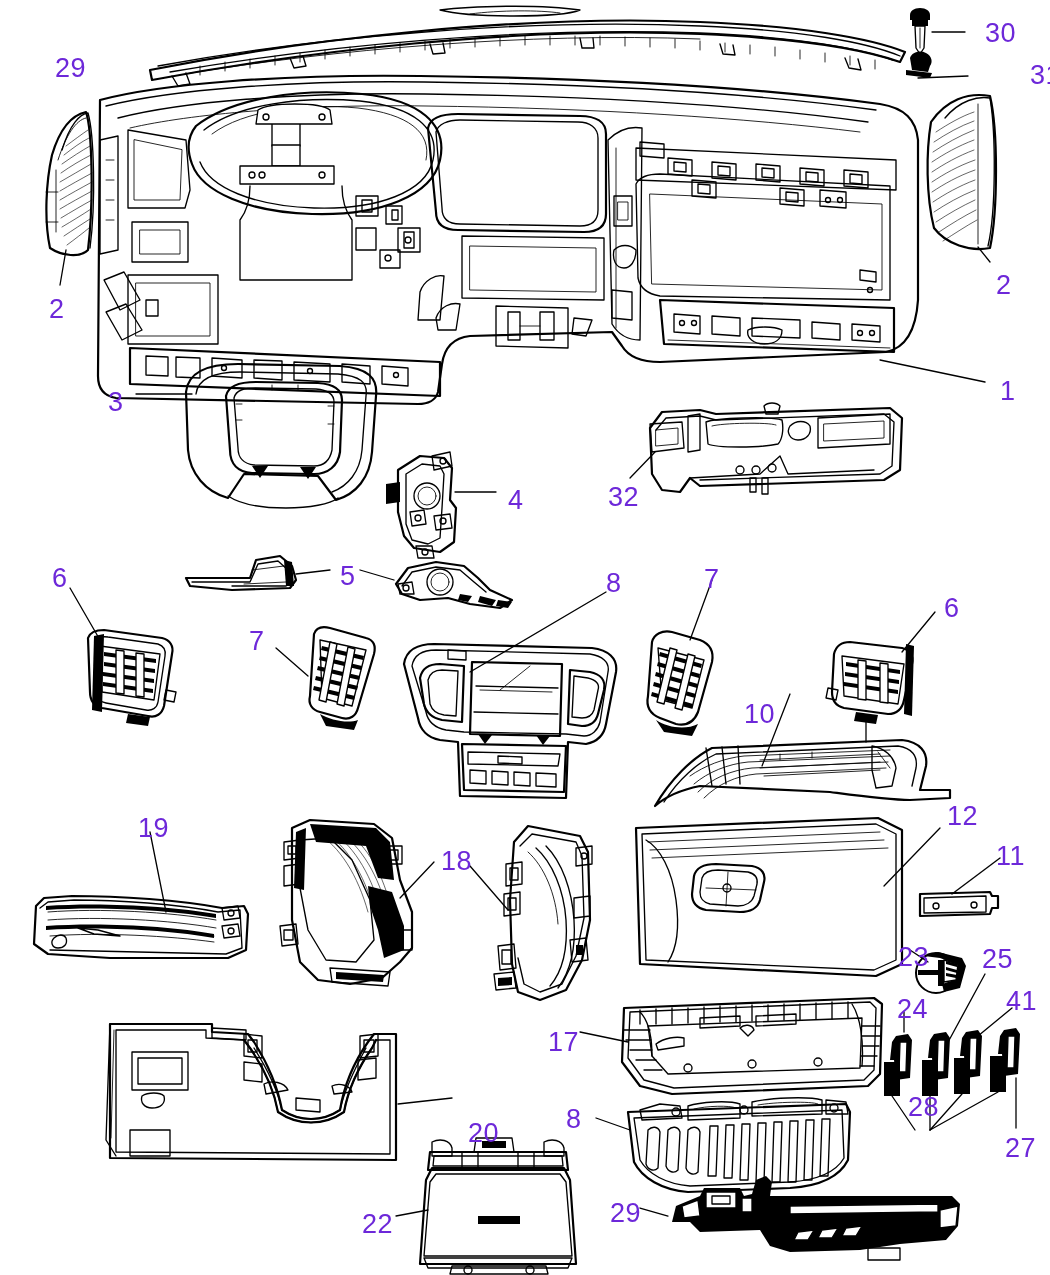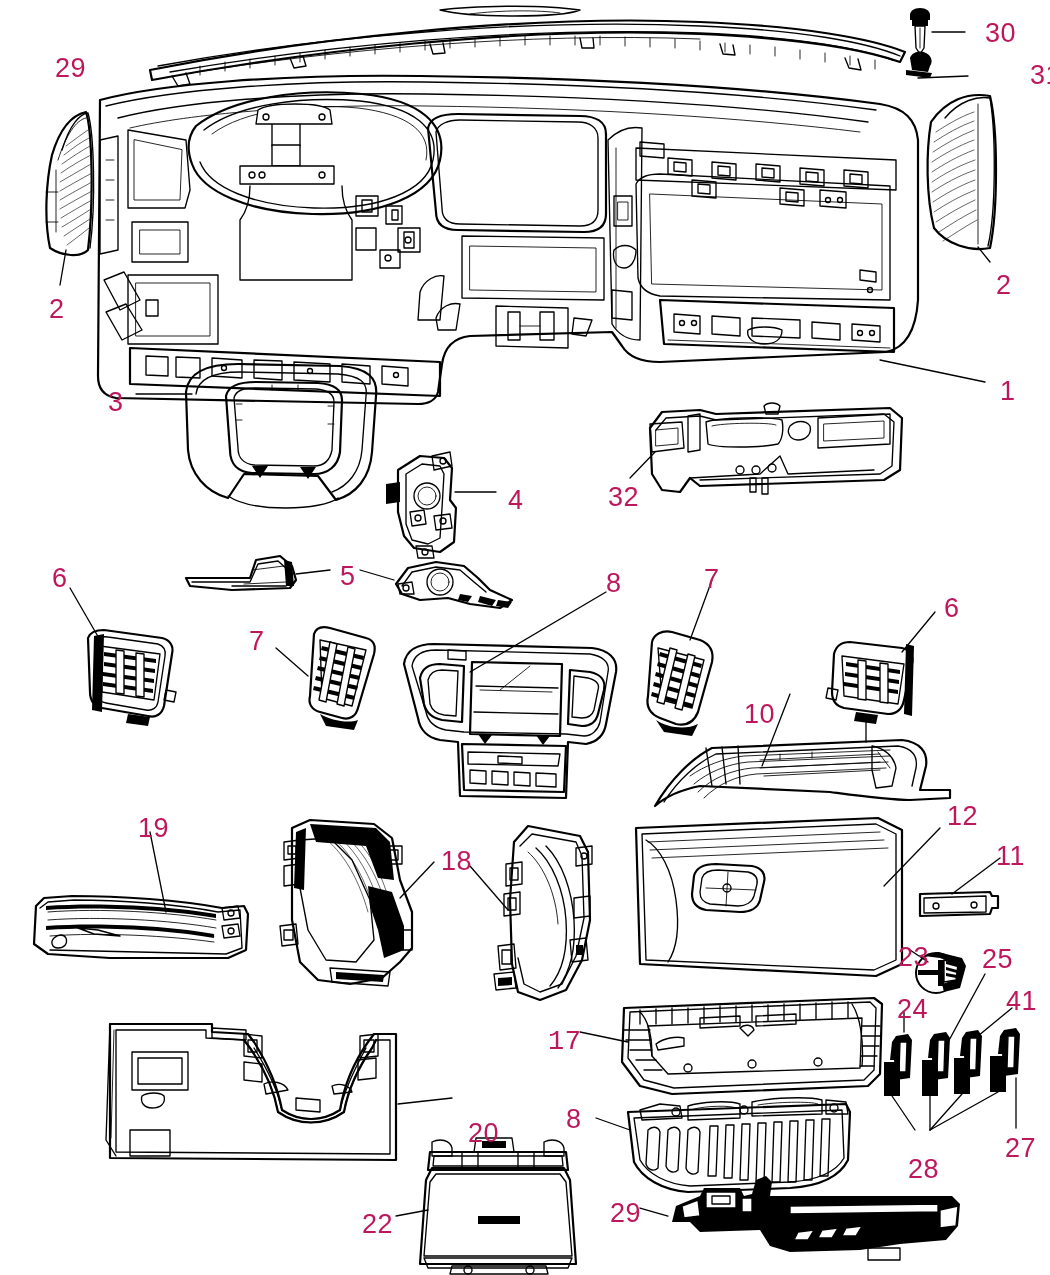--- a/index.html
+++ b/index.html
@@ -22,21 +22,21 @@
     position: absolute;
     left: 0; top: 0;
     width: 1050px;
     height: 1275px;
   }
   .callout {
     position: absolute;
     font-family: "Liberation Sans", sans-serif;
     font-size: 27px;
     font-weight: 400;
-    color: #be185d;
+    color: #6d28d9;
     line-height: 1;
     white-space: nowrap;
     letter-spacing: 0.5px;
     user-select: none;
   }
   
   svg .ln  { fill: none; stroke: #000; stroke-width: 1.35; stroke-linejoin: round; stroke-linecap: round; }
   svg .ln2 { fill: none; stroke: #000; stroke-width: 2.2;  stroke-linejoin: round; stroke-linecap: round; }
   svg .thin{ fill: none; stroke: #000; stroke-width: 0.85; stroke-linejoin: round; stroke-linecap: round; }
   svg .hair{ fill: none; stroke: #000; stroke-width: 0.6;  stroke-linejoin: round; stroke-linecap: round; }
@@ -874,21 +874,21 @@
   <div class="callout" style="left:606px; top:570px;">8</div>
   <div class="callout" style="left:744px; top:677px;margin-top:24px;">10</div>
   <div class="callout" style="left:947px; top:803px;">12</div>
   <div class="callout" style="left:996px; top:843px;">11</div>
   <div class="callout" style="left:138px; top:815px;">19</div>
   <div class="callout" style="left:441px; top:848px;">18</div>
   <div class="callout" style="left:898px; top:937px;margin-top:7px;">23</div>
   <div class="callout" style="left:982px; top:946px;">25</div>
   <div class="callout" style="left:897px; top:996px;">24</div>
   <div class="callout" style="left:1006px; top:988px;">41</div>
-  <div class="callout" style="left:548px; top:1029px;font-family:Liberation Mono, monospace;">17</div>
+  <div class="callout" style="left:548px; top:1029px;">17</div>
   <div class="callout" style="left:468px; top:1100px;margin-top:20px;">20</div>
   <div class="callout" style="left:566px; top:1106px;">8</div>
-  <div class="callout" style="left:908px; top:1156px;">28</div>
+  <div class="callout" style="left:908px; top:1094px;">28</div>
   <div class="callout" style="left:1005px; top:1135px;">27</div>
   <div class="callout" style="left:362px; top:1211px;">22</div>
   <div class="callout" style="left:610px; top:1200px;">29</div>
 
 </div>
 
 </body></html>

